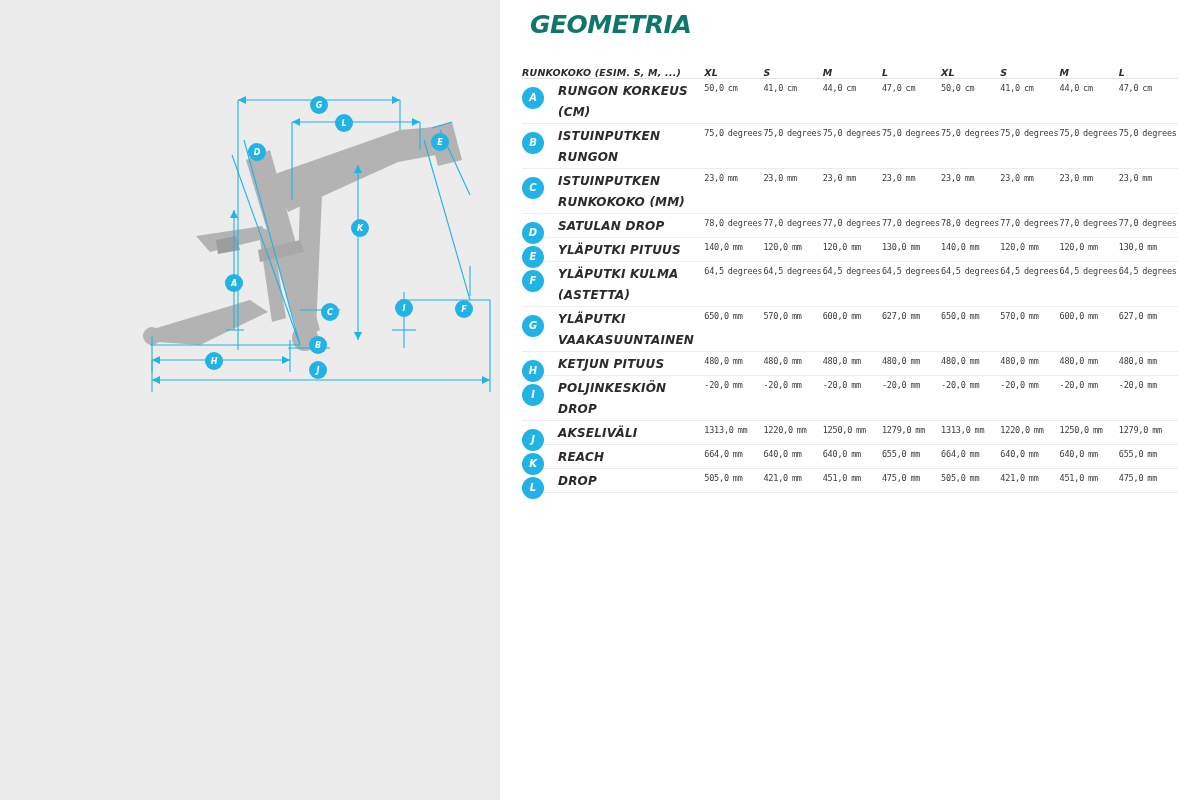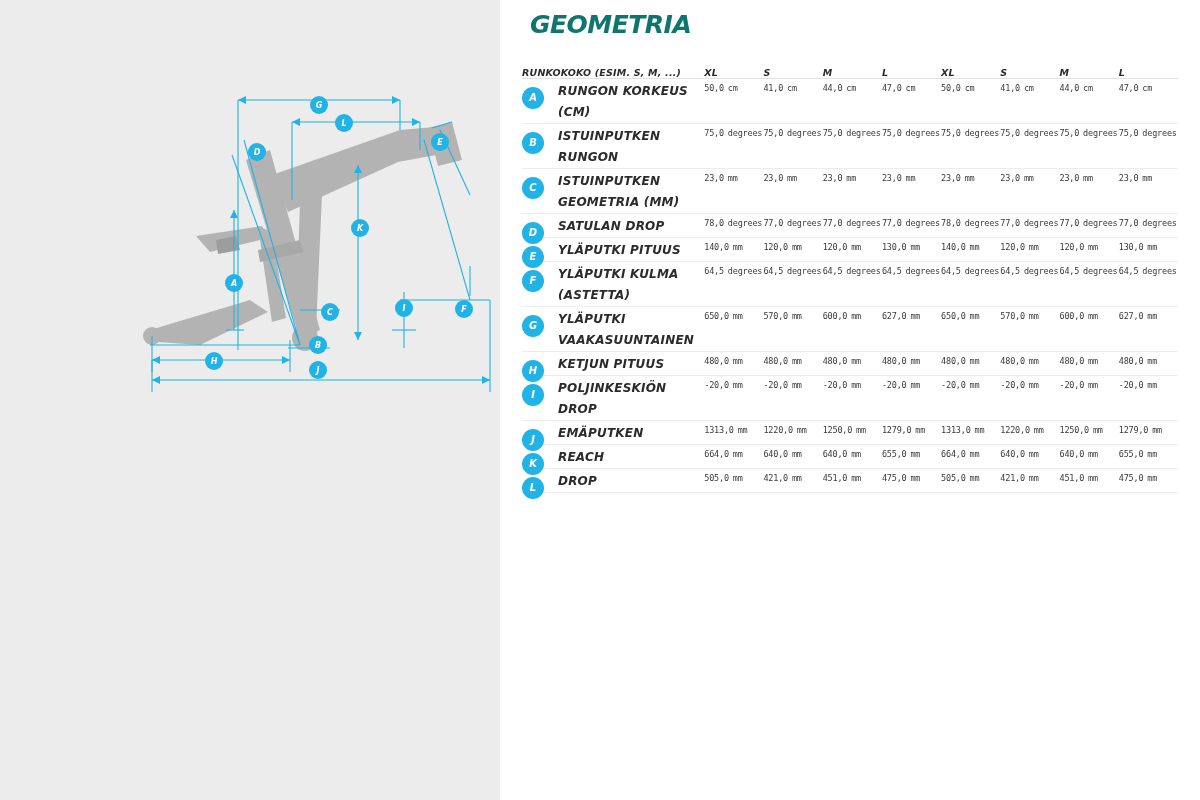--- a/index.html
+++ b/index.html
@@ -320,21 +320,21 @@
               <span class="val">75,0 degrees</span>
             </td>
           <td>
               <span class="val">75,0 degrees</span>
             </td>
         </tr>
 
         <tr>
           <td class="lbl-cell">
             <span class="badge">C</span>
-            <span class="lbl-text">ISTUINPUTKEN GEOMETRIA (MM)</span>
+            <span class="lbl-text">ISTUINPUTKEN RUNKOKOKO (MM)</span>
           </td>
           <td>
               <span class="val">23,0 mm</span>
             </td>
           <td>
               <span class="val">23,0 mm</span>
             </td>
           <td>
               <span class="val">23,0 mm</span>
             </td>
@@ -537,21 +537,21 @@
               <span class="val">-20,0 mm</span>
             </td>
           <td>
               <span class="val">-20,0 mm</span>
             </td>
         </tr>
 
         <tr>
           <td class="lbl-cell">
             <span class="badge">J</span>
-            <span class="lbl-text">EMÄPUTKEN</span>
+            <span class="lbl-text">AKSELIVÄLI</span>
           </td>
           <td>
               <span class="val">1313,0 mm</span>
             </td>
           <td>
               <span class="val">1220,0 mm</span>
             </td>
           <td>
               <span class="val">1250,0 mm</span>
             </td>

